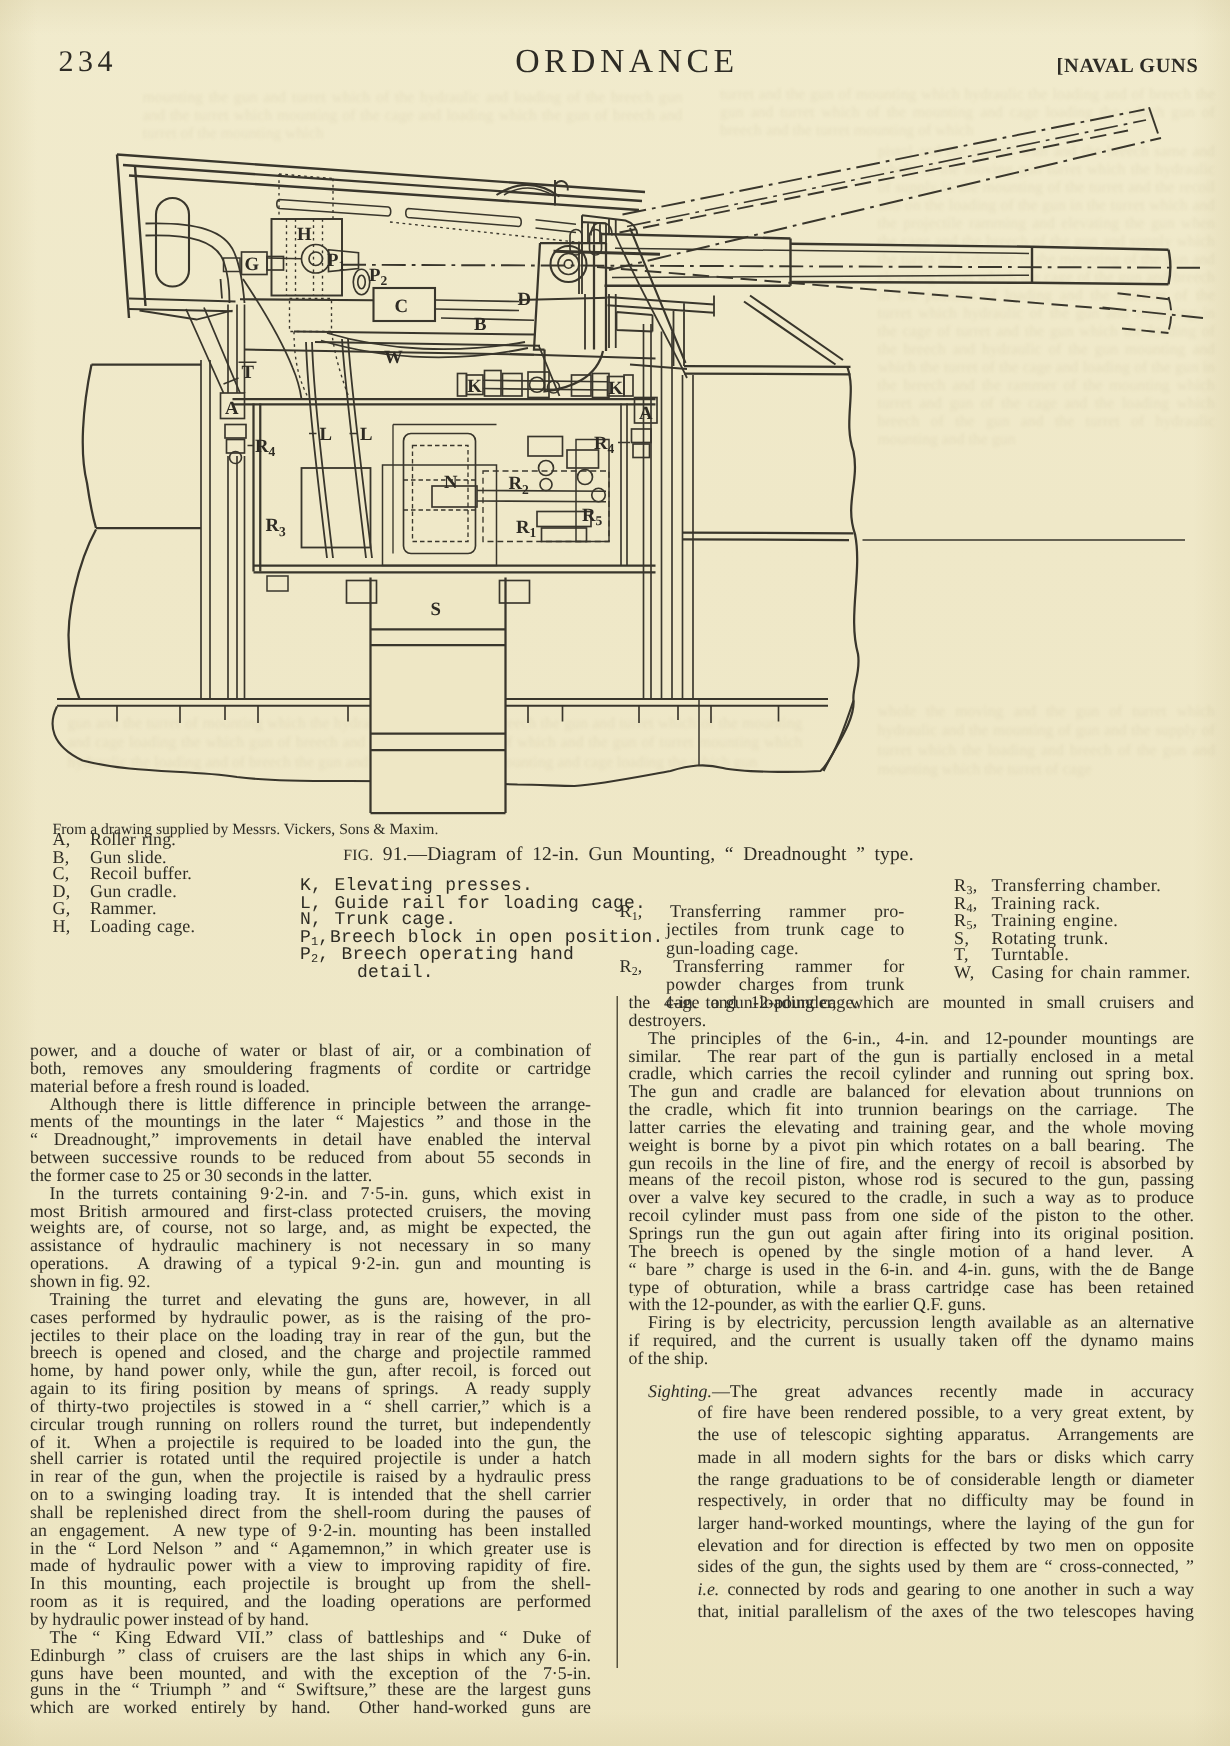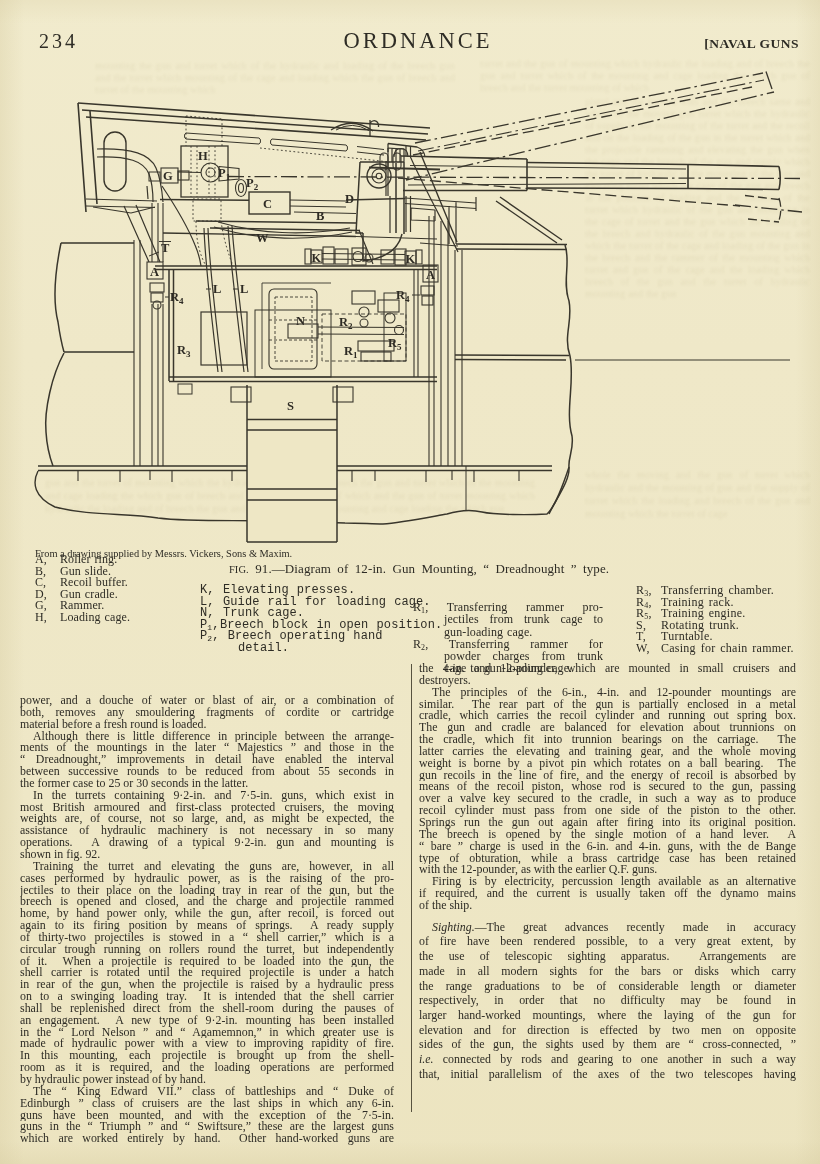--- a/index.html
+++ b/index.html
@@ -27,21 +27,21 @@
 .lgj{text-align:justify;text-align-last:justify;white-space:nowrap;}
 sub{font-size:8px;vertical-align:-2px;line-height:0;}
 
 .col{position:absolute;top:663px;font-size:11.9px;line-height:11.85px;}
 #colL{left:20px;width:374px;margin-top:32px;}
 #colR{left:419px;width:377px;}
 .j{text-align:justify;text-align-last:justify;white-space:nowrap;overflow:hidden;}
 .e{text-align:left;white-space:nowrap;overflow:hidden;}
 .ind{text-indent:13px;}
 .s2{line-height:14.7px;margin-top:8px;}
-.s2x{line-height:14.7px;}
+.s2x{line-height:14.7px;margin-left:46px;}
 #rule{position:absolute;left:411px;top:664px;width:1px;height:448px;background:#57523f;}
 i{font-style:italic;}
 </style>
 </head>
 <body>
 <div id="paper"></div>
 <div id="vign"></div>
 
 <div class="sh" style="left:585px;top:96px;width:225px;height:370px;">pistol and the moved with and the breech same and whole of the moving gun turret which the hydraulic of supply in the mounting of the turret and the recoil and on the loading of the gun in the turret which and the projectile ramming and elevating the gun when the cage and the breech of the gun and supply which the turret of hydraulic in the mounting of the gun and elevating turret which the cage of the gun and breech in the position of loading and the rammer of the turret which hydraulic of the gun and mounting in the cage of turret and the gun which the loading of the breech and hydraulic of the gun mounting and which the turret of the cage and loading of the gun in the breech and the rammer of the mounting which turret and gun of the cage and the loading which breech of the gun and the turret of hydraulic mounting and the gun</div>
 <div class="sh sh2" style="left:585px;top:468px;width:225px;height:92px;">whole the moving and the gun of turret which hydraulic and the mounting of gun and the supply of turret which the loading and breech of the gun and mounting which the turret of cage</div>

